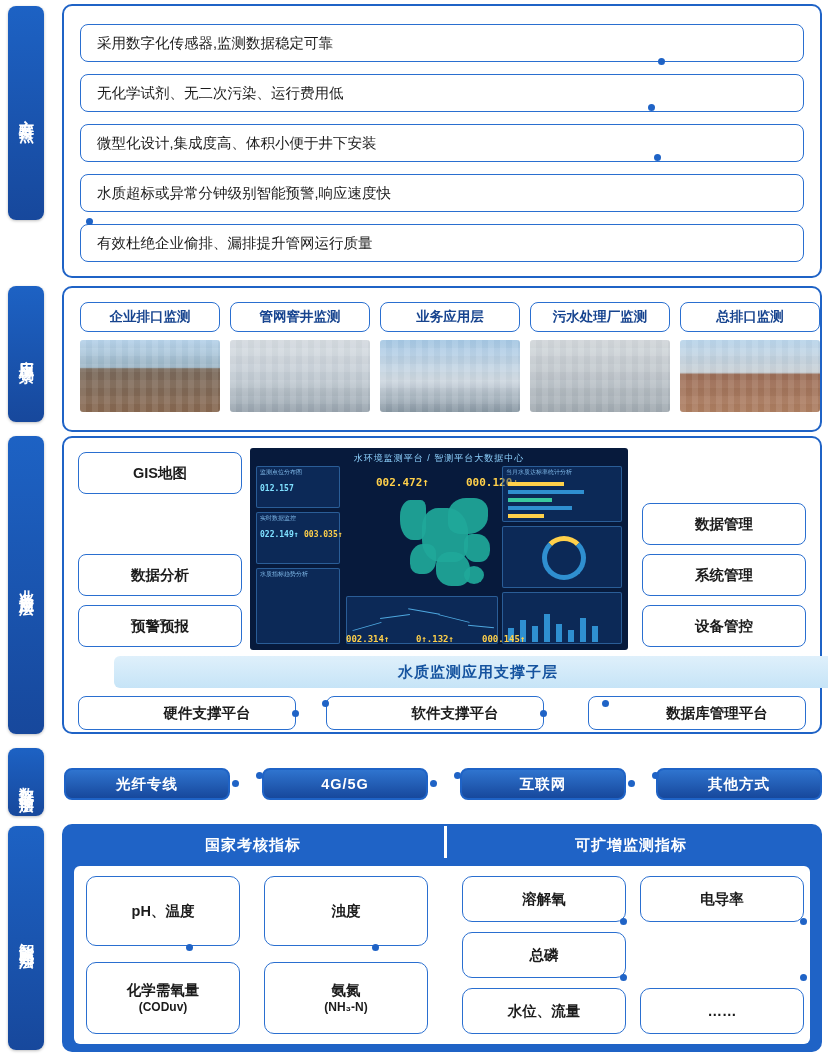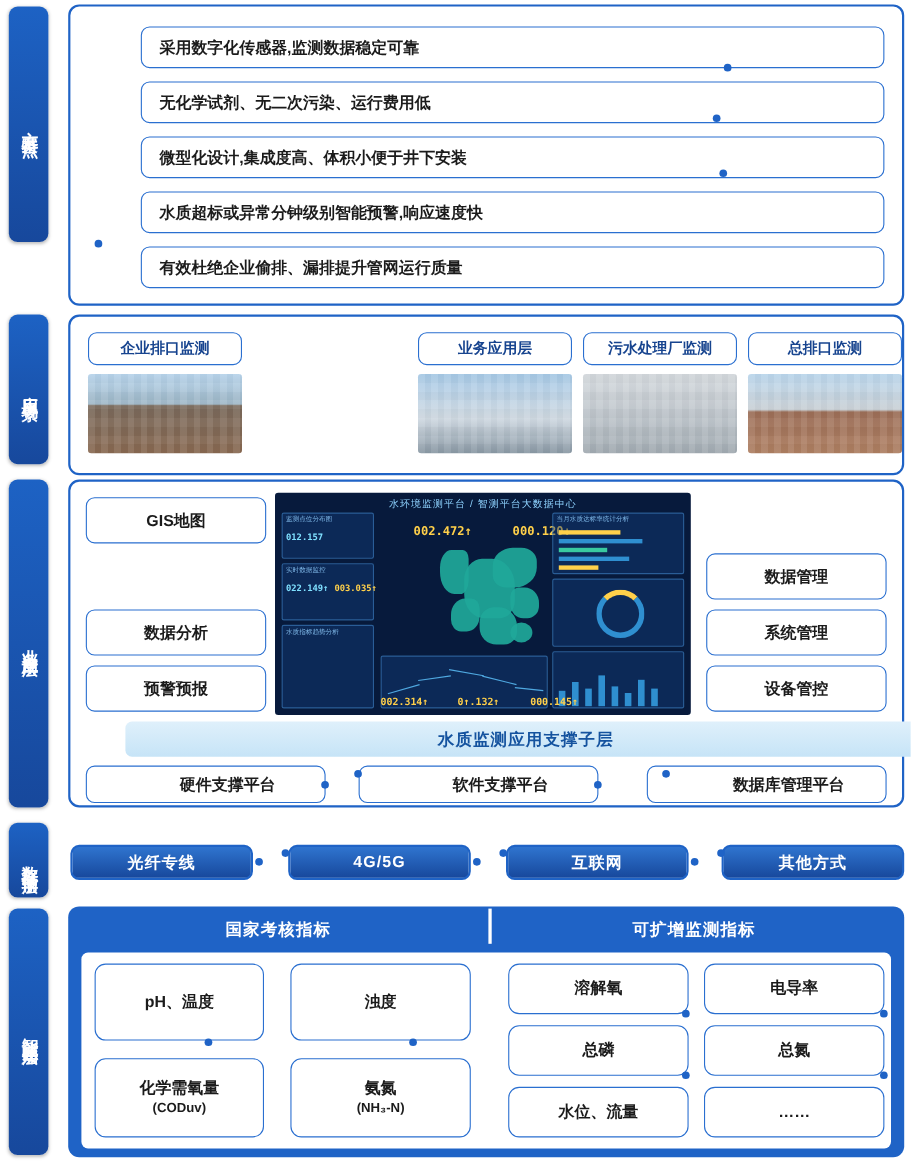--- a/index.html
+++ b/index.html
@@ -60,22 +60,21 @@
     right: 16px;
     height: 38px;
     border: 1.5px solid #2a6fd0;
     border-radius: 8px;
     background: #fff;
     display: flex;
     align-items: center;
     padding-left: 16px;
     font-size: 14.5px;
     color: #1b1b1b;
-    font-weight: bold;
-    margin-left: 48px;
+    font-weight: normal;
   }
   .dot {
     position: absolute;
     width: 7px; height: 7px;
     border-radius: 50%;
     background: #1f63c6;
   }
 
   
   .scene {
@@ -285,20 +284,26 @@
     <div class="dot" style="left:594px;top:52px;"></div>
     <div class="dot" style="left:584px;top:98px;"></div>
     <div class="dot" style="left:590px;top:148px;"></div>
     <div class="dot" style="left:22px;top:212px;"></div>
   </div>
 
   <div class="panel" style="left:62px;top:286px;width:760px;height:146px;">
     <div class="scene" style="left:16px;top:14px;">
       <div class="scene-tag">企业排口监测</div>
       <div class="scene-img ph1">
+          <div class="ph-overlay"></div>
+        </div>
+    </div>
+    <div class="scene" style="left:166px;top:14px;">
+      <div class="scene-tag">管网窨井监测</div>
+      <div class="scene-img ph2">
           <div class="ph-overlay"></div>
         </div>
     </div>
     <div class="scene" style="left:316px;top:14px;">
       <div class="scene-tag">业务应用层</div>
       <div class="scene-img ph3">
           <div class="ph-overlay"></div>
         </div>
     </div>
     <div class="scene" style="left:466px;top:14px;">
@@ -461,23 +466,20 @@
 
   <div class="sense-box" style="left:462px;top:876px;width:164px;height:46px;">
     <span>溶解氧</span>
   </div>
   <div class="sense-box" style="left:640px;top:876px;width:164px;height:46px;">
     <span>电导率</span>
   </div>
   <div class="sense-box" style="left:462px;top:932px;width:164px;height:46px;">
     <span>总磷</span>
   </div>
-  <div class="sense-box" style="left:640px;top:932px;width:164px;height:46px;">
-    <span>总氮</span>
-  </div>
   <div class="sense-box" style="left:462px;top:988px;width:164px;height:46px;">
     <span>水位、流量</span>
   </div>
   <div class="sense-box" style="left:640px;top:988px;width:164px;height:46px;">
     <span>……</span>
   </div>
 
   <div class="dot" style="left:186px;top:944px;"></div>
   <div class="dot" style="left:372px;top:944px;"></div>
   <div class="dot" style="left:620px;top:918px;"></div>

